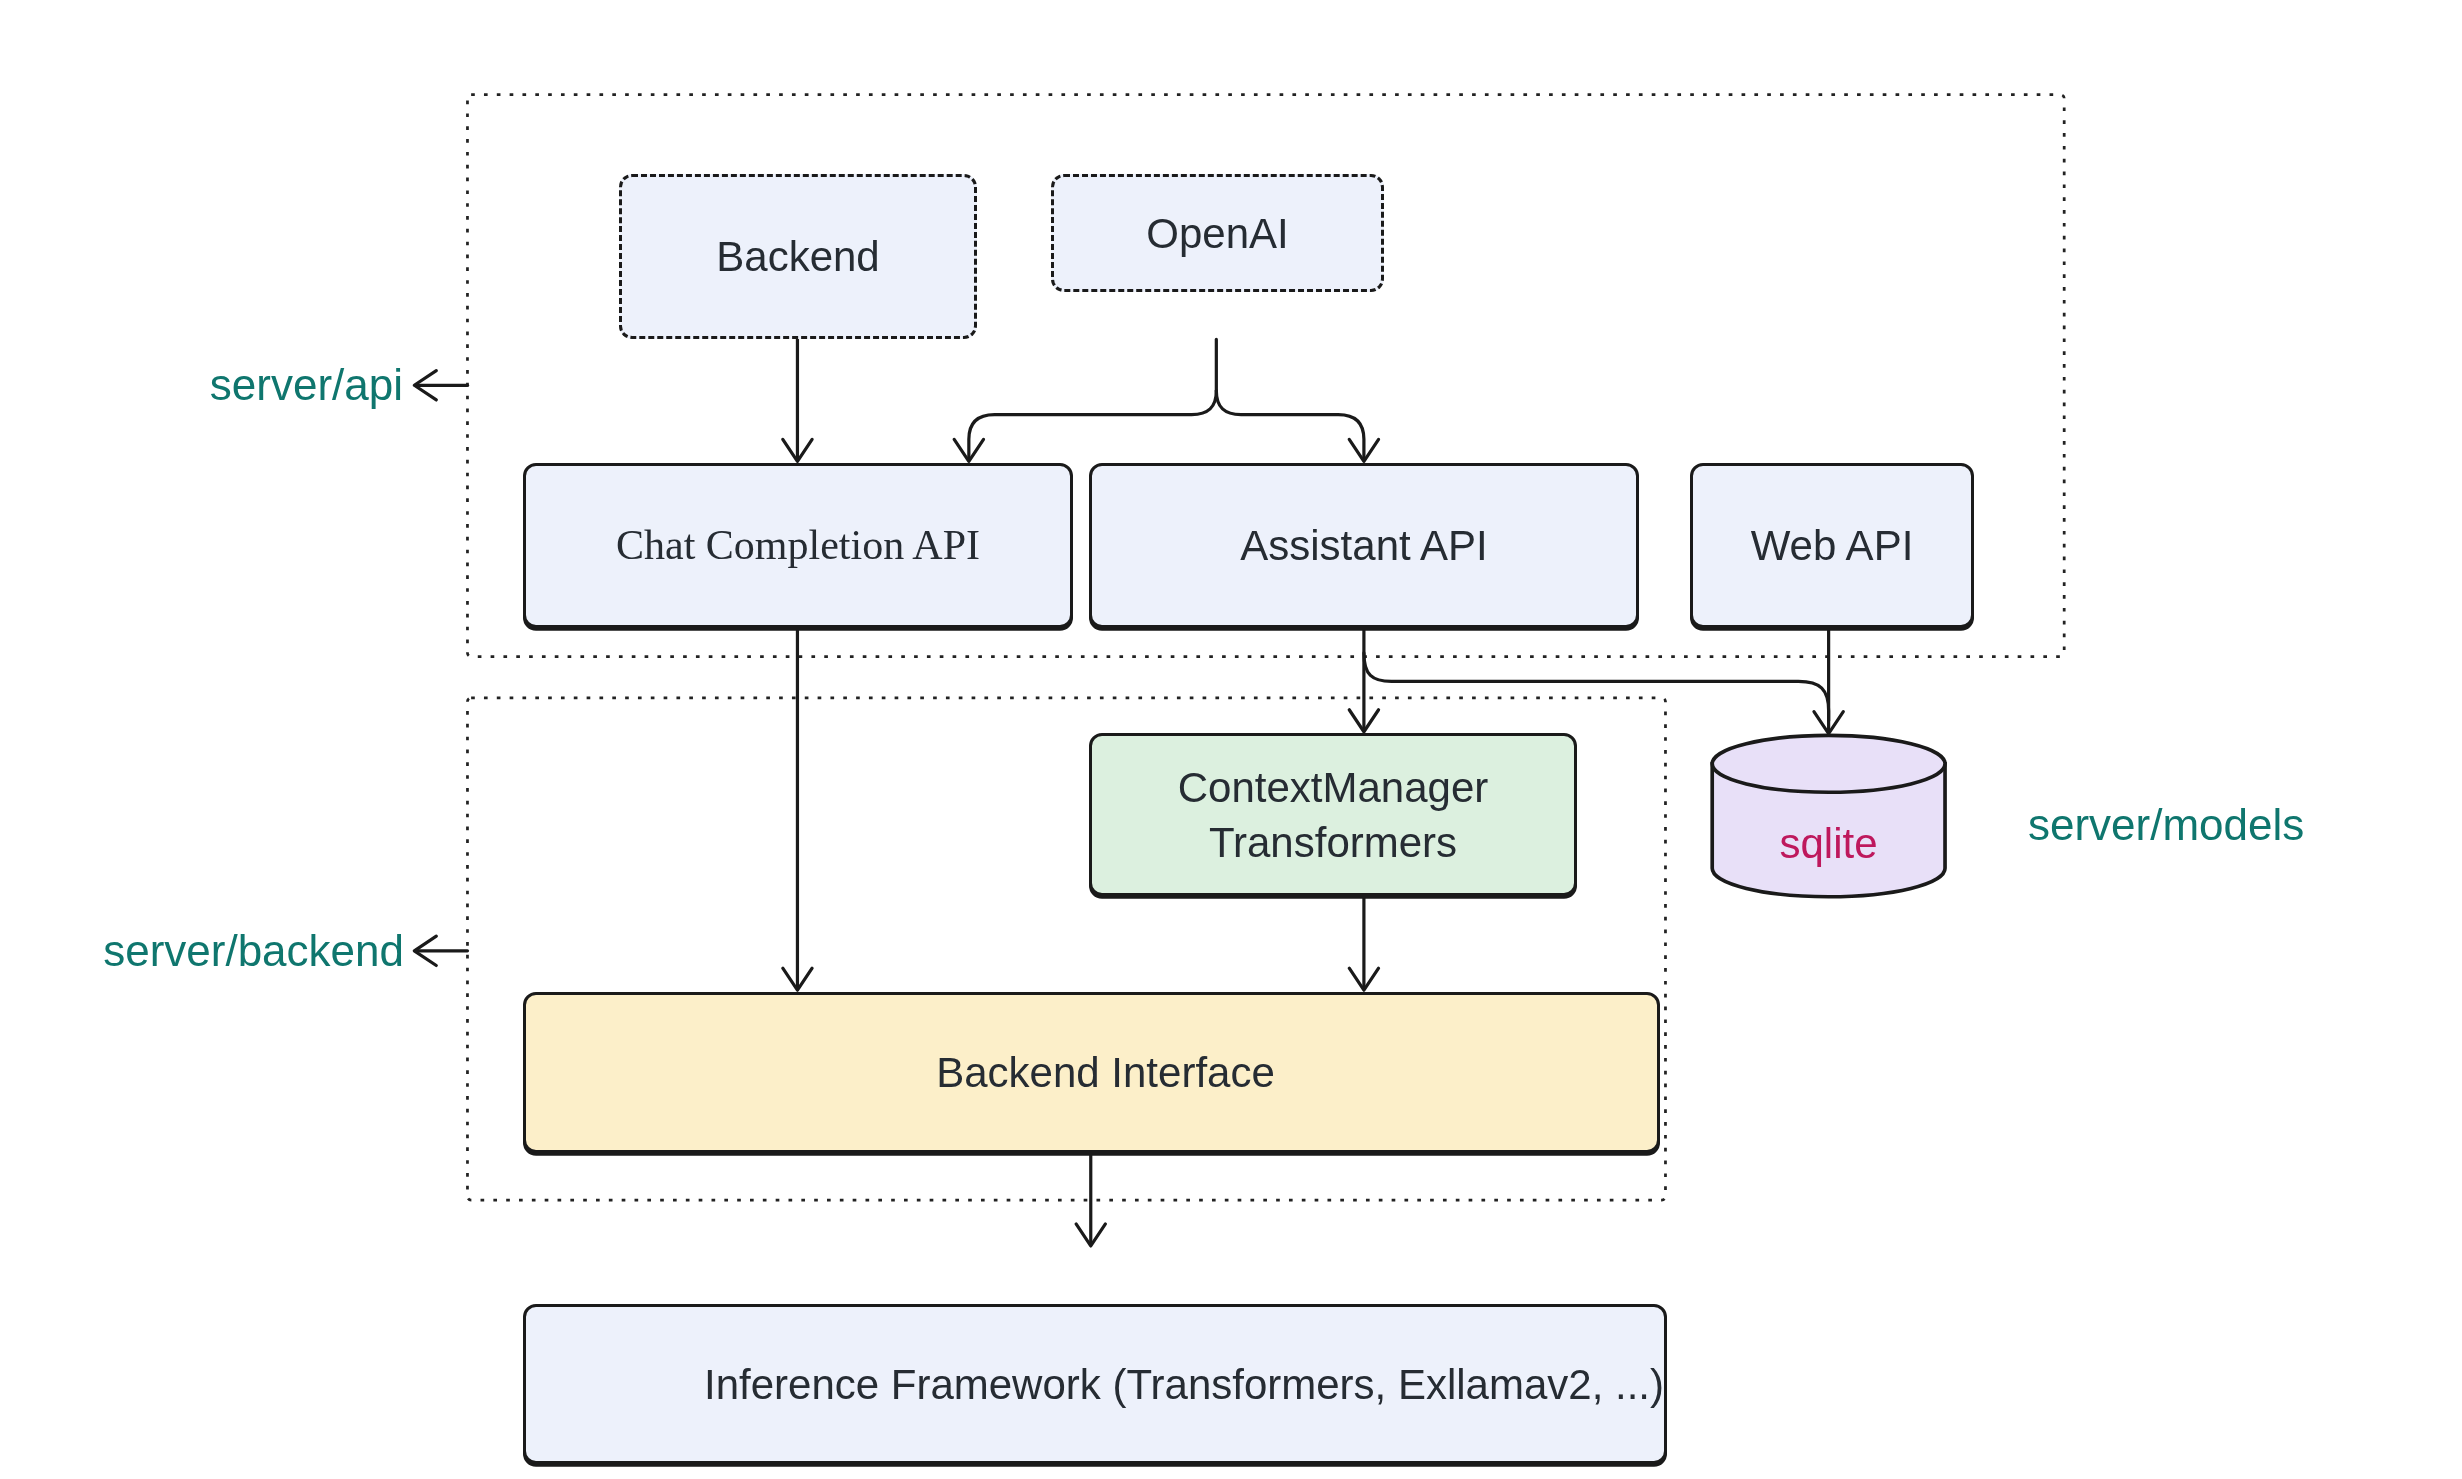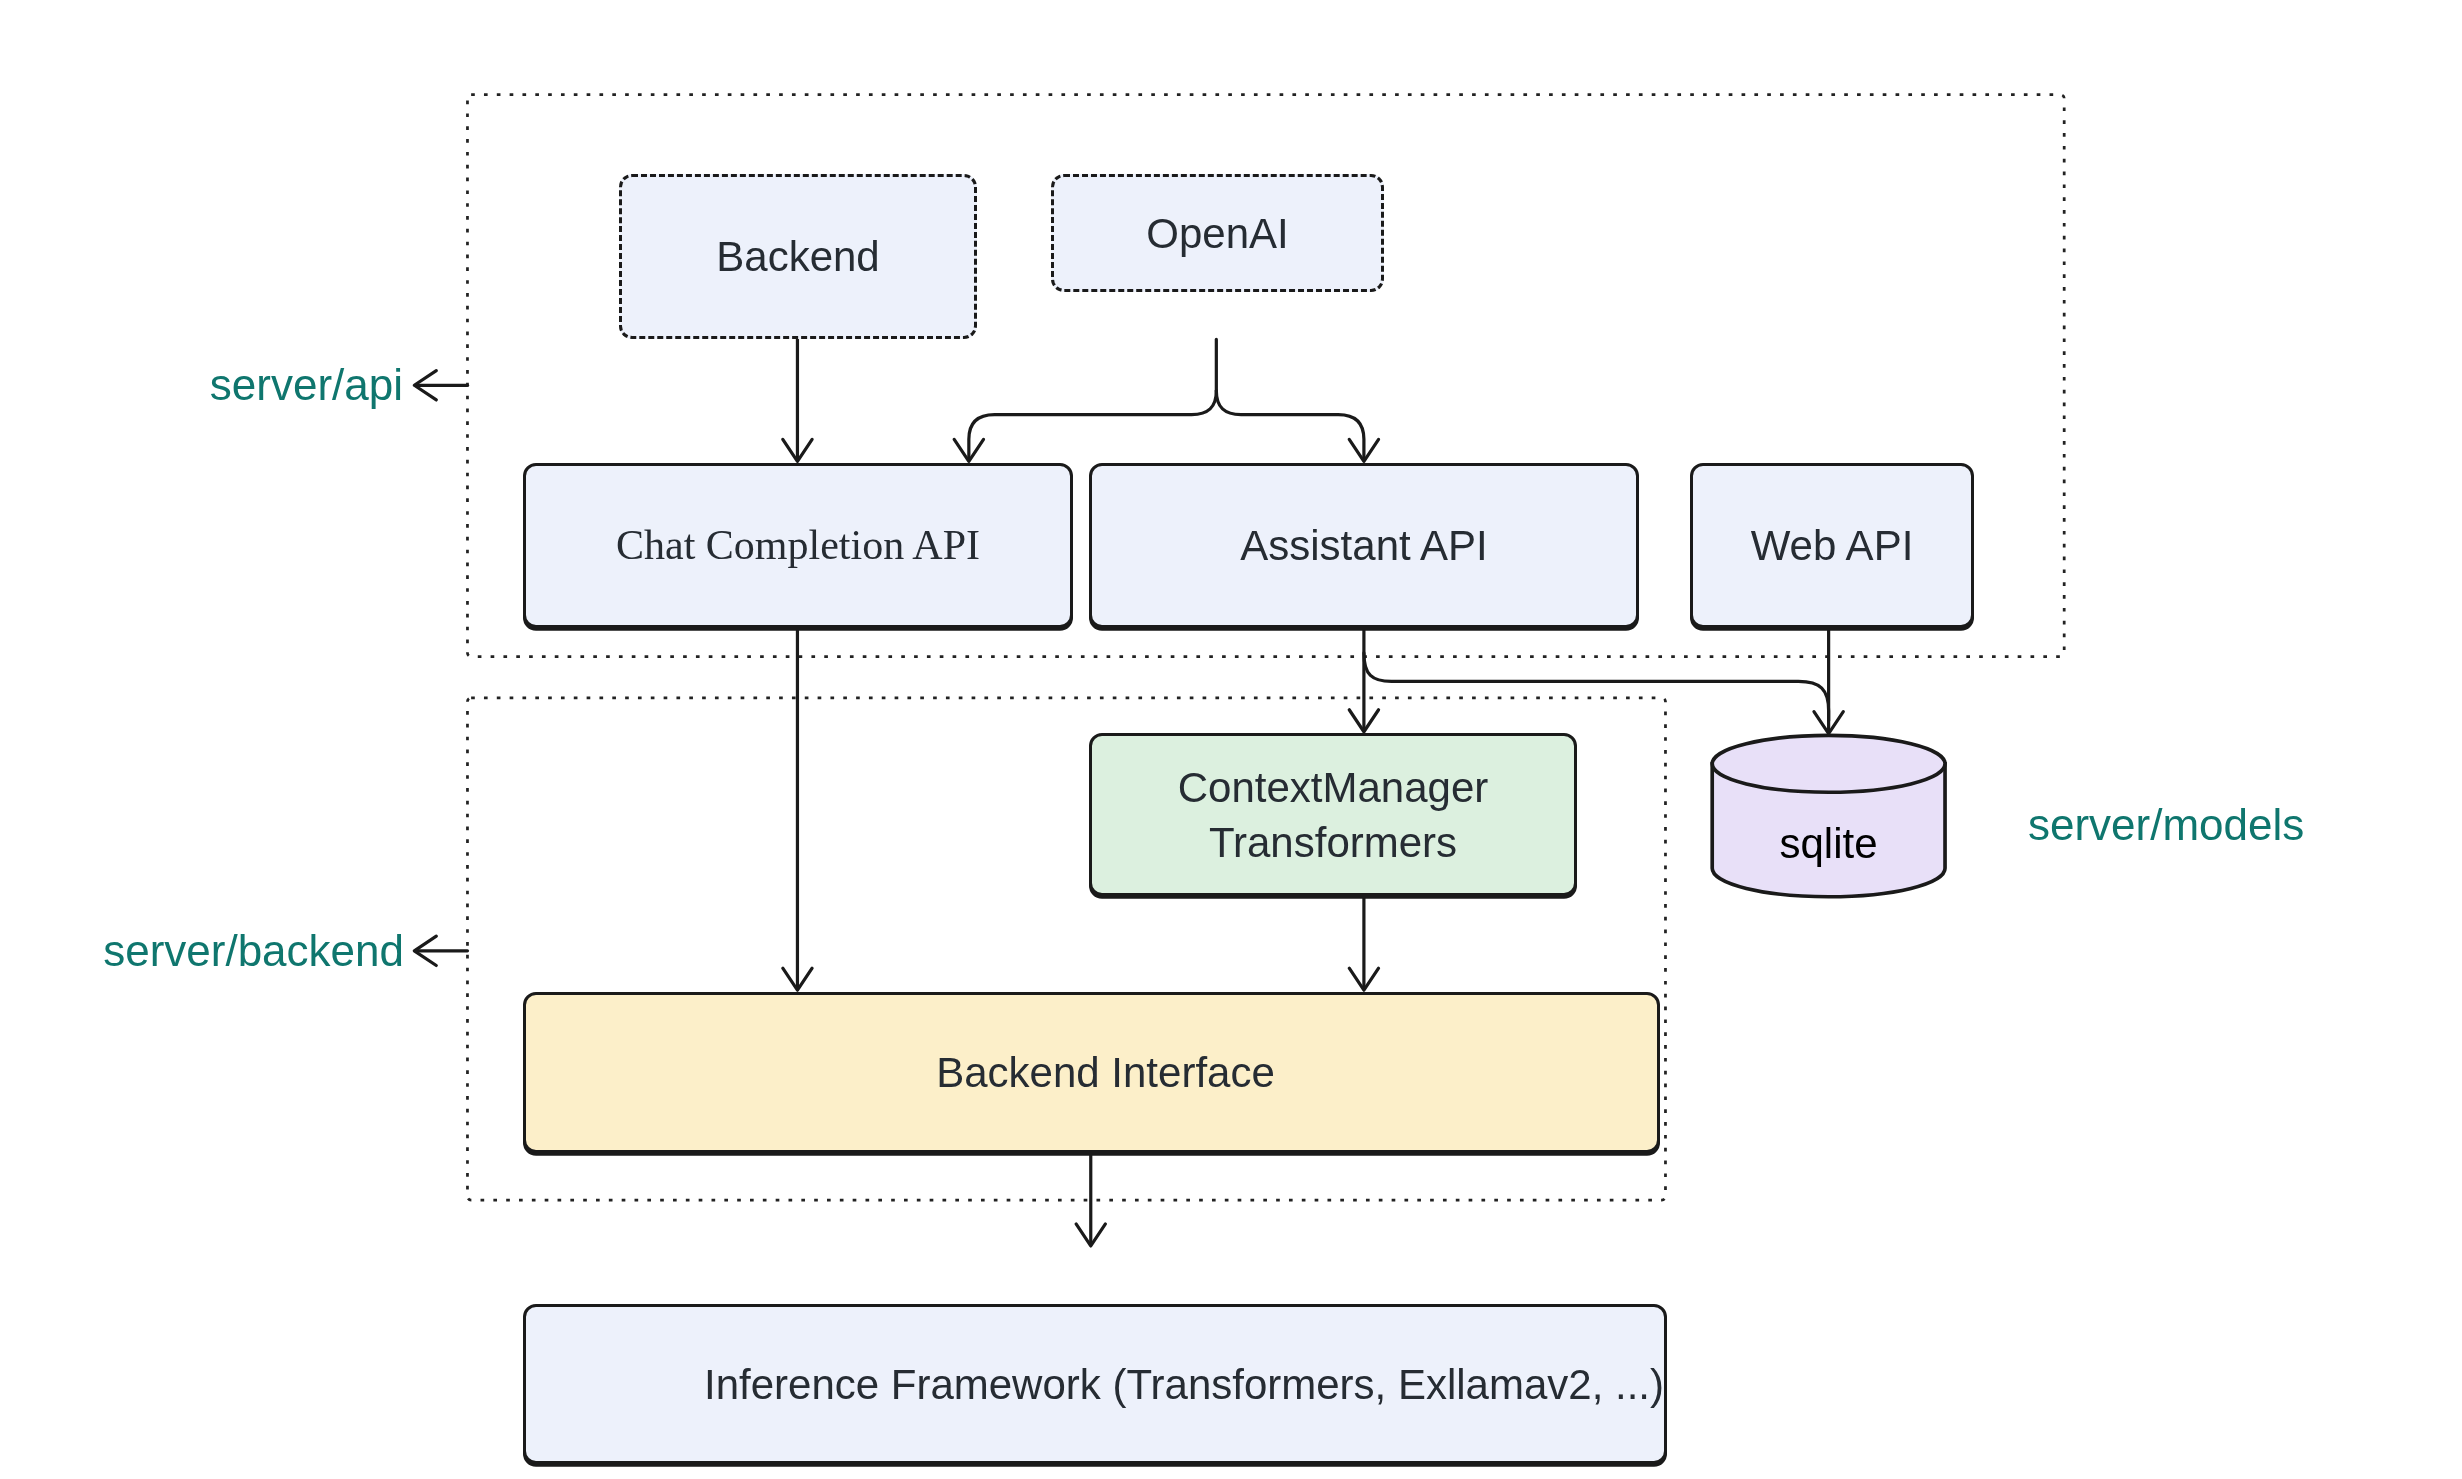--- a/index.html
+++ b/index.html
@@ -49,21 +49,21 @@
     white-space: nowrap;
     color: #0f766e;
   }
   .freelabel.right-align { text-align: right; }
   .cyl-label {
     position: absolute;
     left: 1712px; top: 814px;
     width: 233px; height: 59px;
     display: flex; align-items: center; justify-content: center;
     font-size: 42px;
-    color: #000000;
+    color: #be185d;
   }
 </style>
 </head>
 <body>
 
 <div id="canvas">
 
   <svg id="wires" viewBox="0 0 2686 1614" xmlns="http://www.w3.org/2000/svg">
 
     <rect x="510" y="103" width="1742" height="613" rx="4" fill="none" stroke="#222222" stroke-width="3" stroke-dasharray="4 10"></rect>

